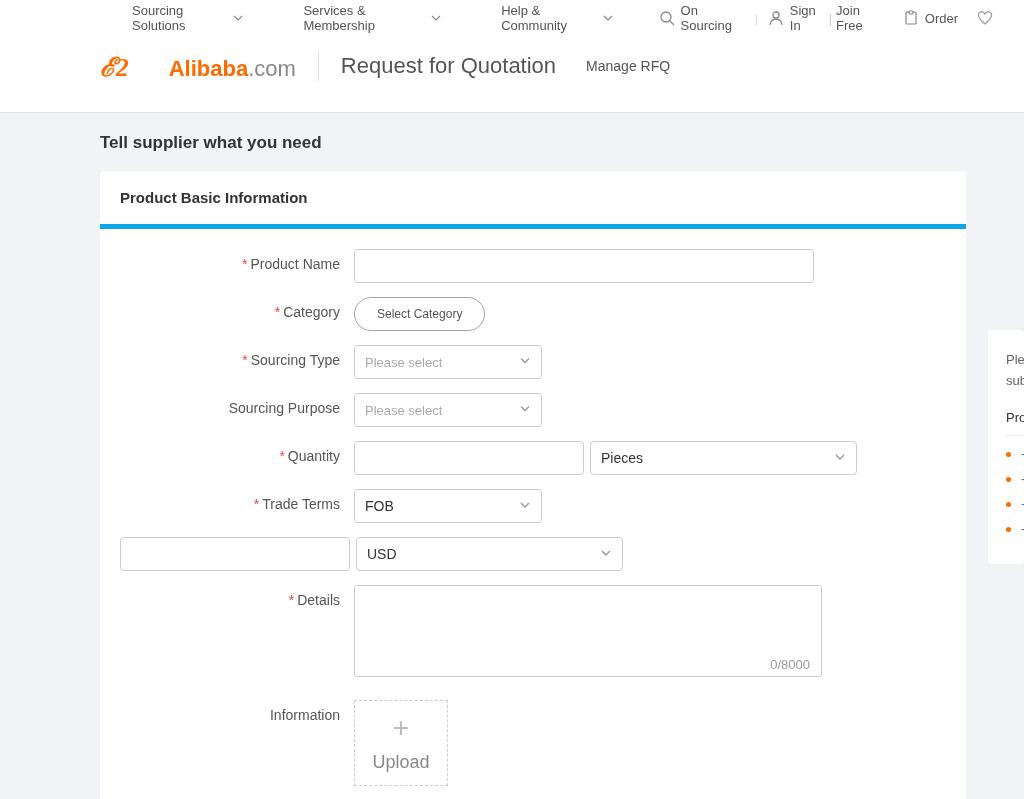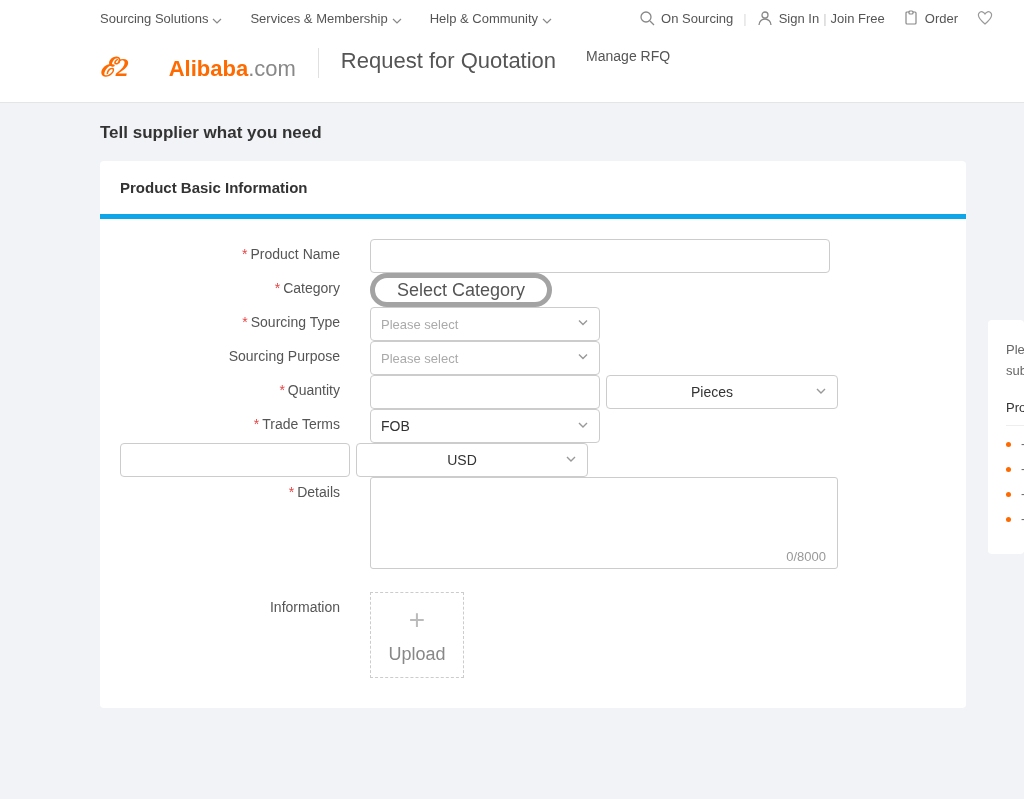--- a/index.html
+++ b/index.html
@@ -18,23 +18,24 @@
     background: #fff;
     height: 36px;
     padding: 0 30px 0 100px;
     display: flex;
     align-items: center;
     color: #555;
     font-size: 13px;
   }
   .topbar .nav-item {
     display: inline-flex;
-    align-items: flex-end;
+    align-items: center;
     margin-right: 28px;
     cursor: pointer;
+    margin-left: 32px;
   }
   .topbar .spacer { flex: 1; }
   .topbar .right-item {
     display: inline-flex;
     align-items: center;
     margin-left: 18px;
     cursor: pointer;
   }
   .topbar .sep {
     color: #ddd;
@@ -49,23 +50,23 @@
   .icon-svg { display: inline-flex; align-items: center; justify-content: center; }
   .icon-search svg, .icon-user svg, .icon-order svg, .icon-heart svg { display:block; }
   .icon-search { margin-right: 6px; color:#888; }
   .icon-user { margin-right: 6px; color:#888; }
   .icon-order { margin-right: 6px; color:#888; }
   .icon-heart { color:#888; }
 
   
   .header {
     background: #fff;
-    padding: 12px 30px 18px 100px;
-    display: flex;
-    align-items: flex-start;
+    padding: 12px 30px 28px 100px;
+    display: flex;
+    align-items: center;
   }
   .logo {
     display: inline-flex;
     align-items: baseline;
     font-weight: bold;
   }
   .logo .ali-mark {
     color: #ff6a00;
     font-size: 26px;
     font-style: italic;
@@ -131,21 +132,21 @@
     font-size: 15px;
     font-weight: 700;
     color: #333;
   }
   .card-body {
     padding: 20px 20px 30px 20px;
   }
   .form-row {
     display: flex;
     align-items: flex-start;
-    gap: 16px;
+    margin-bottom: 14px;
   }
   .form-label {
     width: 234px;
     text-align: right;
     padding-right: 14px;
     padding-top: 7px;
     font-size: 14px;
     color: #555;
     flex-shrink: 0;
   }
@@ -160,26 +161,26 @@
     height: 34px;
     padding: 0 10px;
     font-size: 14px;
     color: #333;
     outline: none;
     background: #fff;
   }
   .text-input.w460 { width: 460px; }
   .text-input.w230 { width: 230px; }
   .pill-button {
-    border: 5px solid #a3a3a3;
+    border: 1px solid #a3a3a3;
     background: #fff;
     border-radius: 17px;
     height: 34px;
     padding: 0 22px;
-    font-size: 18px;
+    font-size: 12px;
     color: #555;
     cursor: pointer;
     display: inline-flex;
     align-items: center;
   }
   .select-box {
     position: relative;
     border: 1px solid #ccc;
     border-radius: 4px;
     height: 34px;
@@ -192,22 +193,22 @@
     cursor: pointer;
   }
   .select-box.has-value { color: #333; font-size: 14px; }
   .select-box .sel-caret {
     position: absolute;
     right: 10px;
     top: 50%;
     transform: translateY(-50%);
     color: #999;
   }
-  .select-box.w230 { width: 230px; align-items: center; }
-  .select-box.w228 { width: 232px; justify-content: center; }
+  .select-box.w230 { width: 188px; align-items: center; }
+  .select-box.w228 { width: 267px; }
   .gap { width: 6px; display:inline-block; }
 
   .textarea-wrap {
     position: relative;
   }
   .textarea {
     border: 1px solid #ccc;
     border-radius: 3px;
     width: 468px;
     height: 92px;

